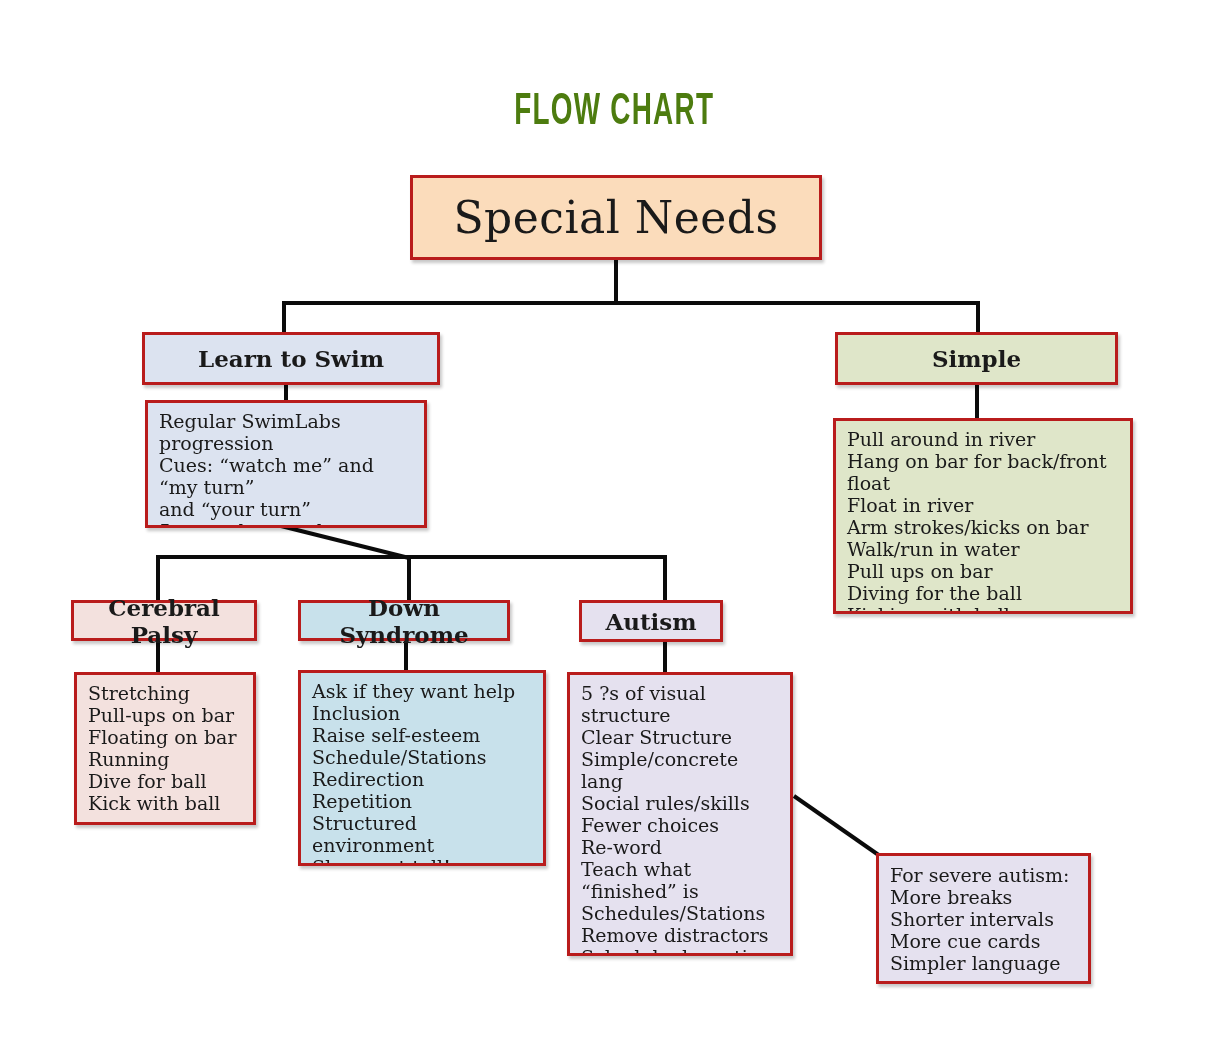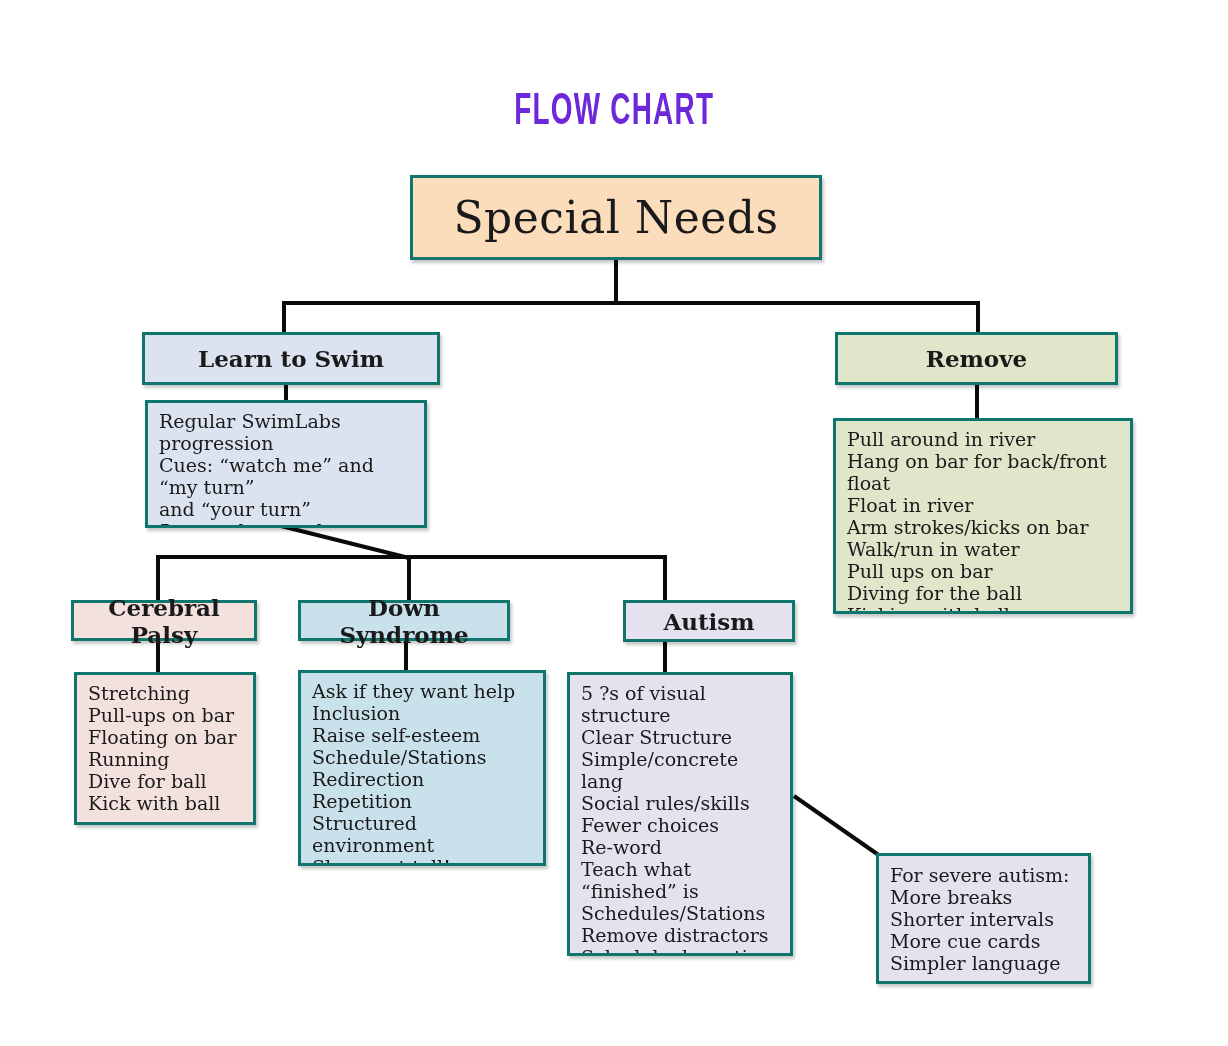--- a/index.html
+++ b/index.html
@@ -21,32 +21,32 @@
   .connectors line { stroke: #0b0b0b; stroke-width: 4; }
   .title {
     position: absolute;
     left: 0; right: 0;
     top: 86px;
     text-align: center;
     font-family: "Liberation Sans", sans-serif;
     font-weight: bold;
     font-size: 45px;
     line-height: 45px;
-    color: #6d28d9;
+    color: #4d7c0f;
     letter-spacing: 2px;
   }
   .title .squeeze {
     display: inline-block;
     transform: scaleX(0.62);
     transform-origin: center;
     white-space: nowrap;
   }
   .node {
     position: absolute;
-    border: 3px solid #0f766e;
+    border: 3px solid #b91c1c;
     box-shadow: 2px 3px 3px rgba(0,0,0,0.22);
   }
   .hdr {
     display: flex;
     align-items: center;
     justify-content: center;
     text-align: center;
     font-weight: bold;
   }
   .hdr-xl { font-size: 44px; font-weight: normal; letter-spacing: 0.5px; }
@@ -94,21 +94,21 @@
   <div class="node hdr hdr-lg" style="left: 142px; top: 332px; width: 298px; height: 53px; background-color: rgb(220, 227, 240);">
     <span>Learn to Swim</span>
   </div>
   <div class="node body-box" style="left: 145px; top: 400px; width: 282px; height: 128px; background-color: rgb(220, 227, 240);">Regular SwimLabs progression
 Cues: “watch me” and “my turn”
 and “your turn”
 5 second count down
 Stations</div>
 
   <div class="node hdr hdr-lg" style="left: 835px; top: 332px; width: 283px; height: 53px; background-color: rgb(223, 230, 201);">
-    <span>Remove</span>
+    <span>Simple</span>
   </div>
   <div class="node body-box" style="left: 833px; top: 418px; width: 300px; height: 196px; background-color: rgb(223, 230, 201);">Pull around in river
 Hang on bar for back/front float
 Float in river
 Arm strokes/kicks on bar
 Walk/run in water
 Pull ups on bar
 Diving for the ball
 Kicking with ball</div>
 
@@ -127,21 +127,21 @@
   </div>
   <div class="node body-box" style="left: 298px; top: 670px; width: 248px; height: 196px; background-color: rgb(200, 225, 235);">Ask if they want help
 Inclusion
 Raise self-esteem
 Schedule/Stations
 Redirection
 Repetition
 Structured environment
 Show, not tell!</div>
 
-  <div class="node hdr hdr-sm" style="left: 579px; top: 600px; width: 172px; height: 42px; background-color: rgb(229, 225, 239); margin-left: 44px;">
+  <div class="node hdr hdr-sm" style="left: 579px; top: 600px; width: 144px; height: 42px; background-color: rgb(229, 225, 239);">
     <span>Autism</span>
   </div>
   <div class="node body-box" style="left: 567px; top: 672px; width: 226px; height: 284px; background-color: rgb(229, 225, 239);">5 ?s of visual structure
 Clear Structure
 Simple/concrete lang
 Social rules/skills
 Fewer choices
 Re-word
 Teach what “finished” is
 Schedules/Stations

